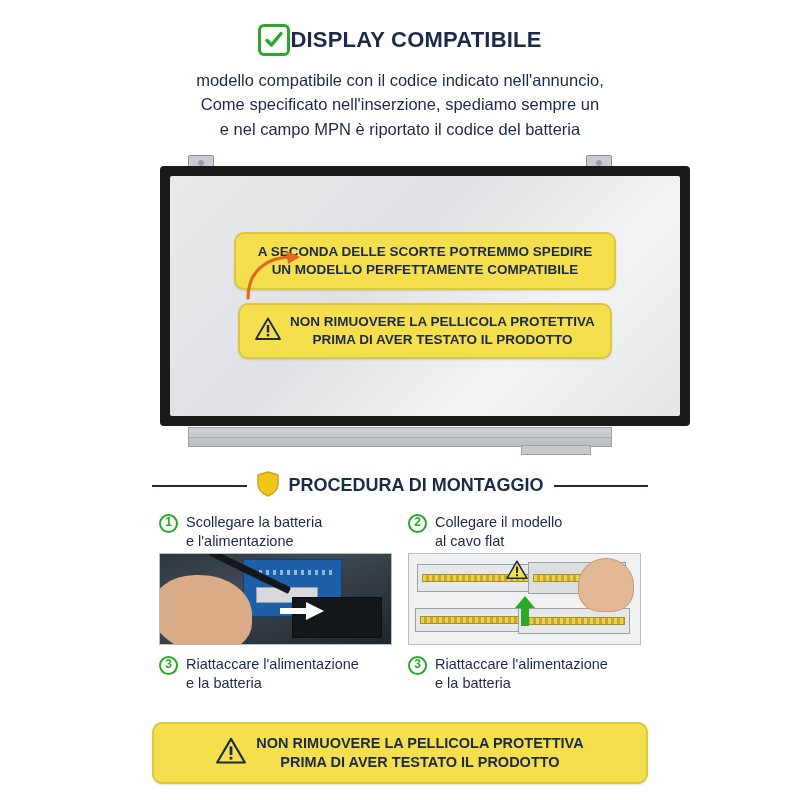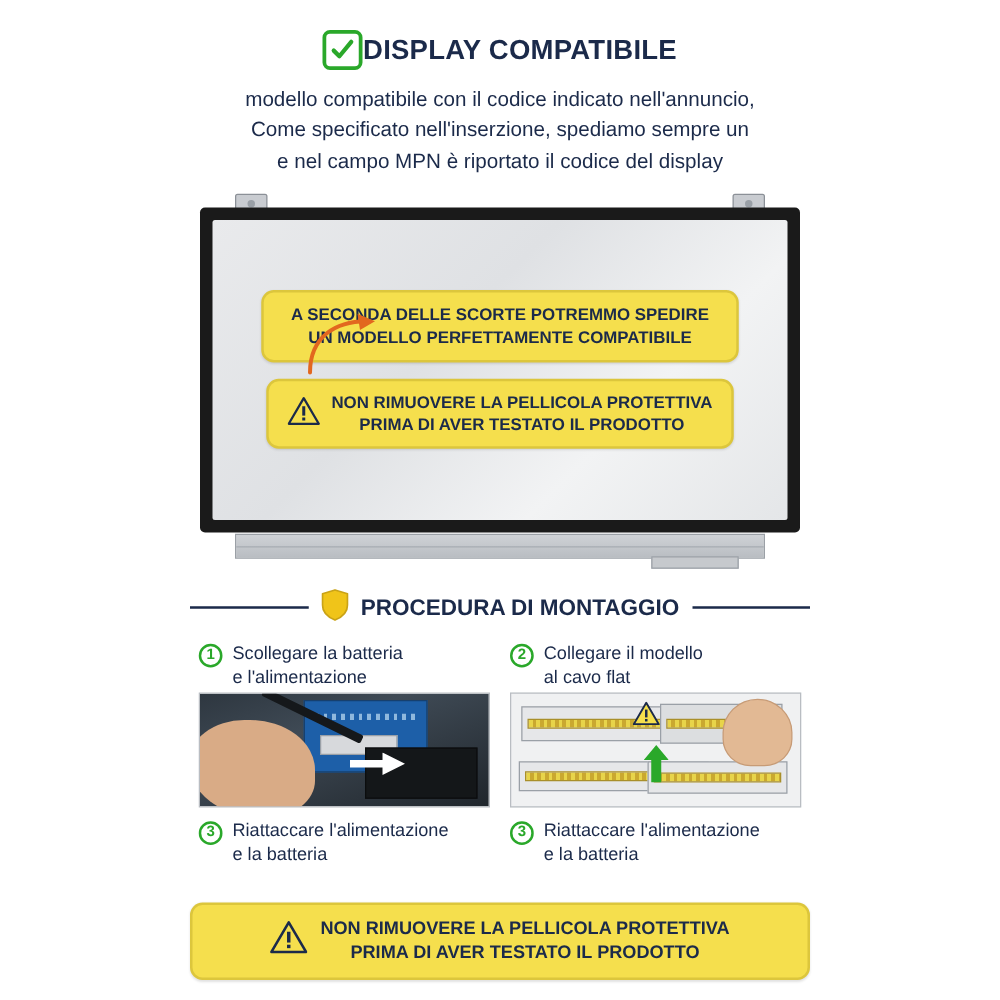--- a/index.html
+++ b/index.html
@@ -101,21 +101,21 @@
     border-radius: 50%;
     background: #9aa0a7;
   }
   .panel-bracket.l { left: 36px; }
   .panel-bracket.r { right: 36px; }
 
   .panel-body {
     position: absolute;
     left: 8px;
     top: 11px;
-    width: 480px;
+    width: 530px;
     height: 260px;
     background: #1a1a1a;
     border-radius: 4px;
     box-sizing: border-box;
     padding: 10px;
   }
   .panel-screen {
     width: 100%;
     height: 100%;
     background: linear-gradient(135deg, #e9eaec 0%, #dfe1e4 40%, #f2f3f4 70%, #e4e6e8 100%);
@@ -394,21 +394,21 @@
         <svg width="20" height="20" viewBox="0 0 20 20" aria-hidden="true">
           <path d="M3 10.5 L7.5 15 L17 3.5" fill="none" stroke="#2aa82a" stroke-width="3.4" stroke-linecap="round" stroke-linejoin="round"></path>
         </svg>
       </span>
       <span class="header-title">DISPLAY COMPATIBILE</span>
     </div>
 
     <div class="intro">
       <div>modello compatibile con il codice indicato nell'annuncio,</div>
       <div>Come specificato nell'inserzione, spediamo sempre un</div>
-      <div>e nel campo MPN è riportato il codice del display</div>
+      <div>e nel campo MPN è riportato il codice del batteria</div>
     </div>
 
     <div class="panel-wrap">
       <div class="panel-bracket l"></div>
       <div class="panel-bracket r"></div>
 
       <div class="panel-body">
         <div class="panel-screen">
 
           <span class="arrow-curve">

